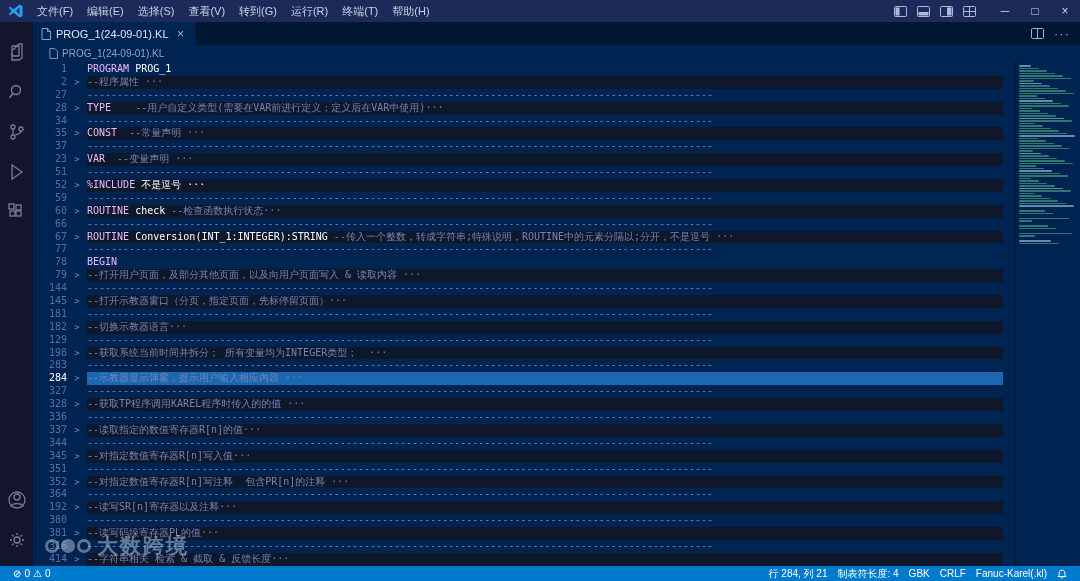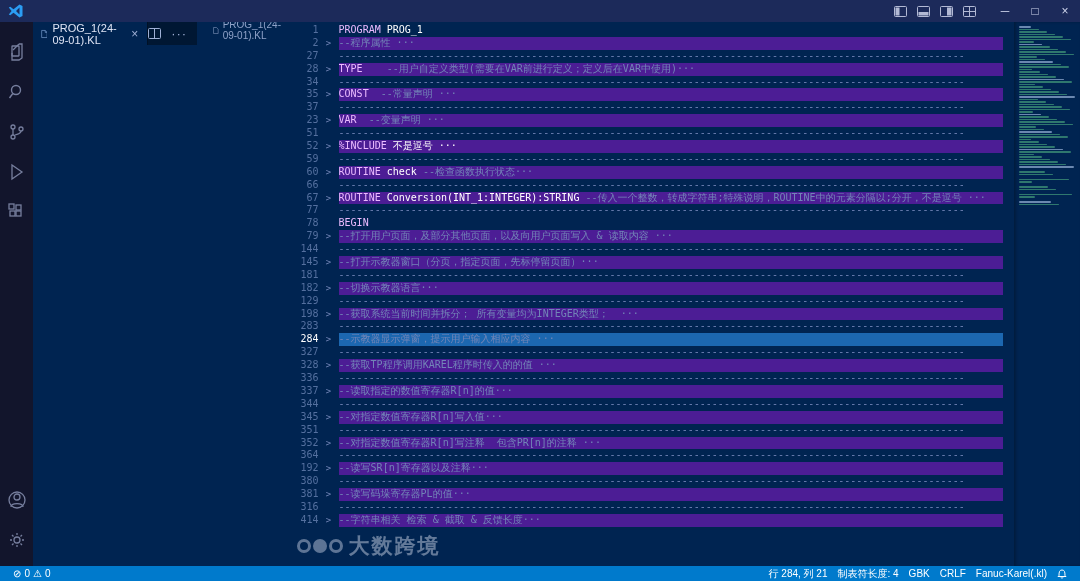--- a/index.html
+++ b/index.html
@@ -19,21 +19,21 @@
   .win-btn { width:30px; height:22px; text-align:center; line-height:22px; font-size:12px; color:#cdd3ea; }
 
   
   .main { flex:1; display:flex; min-height:0; }
   .activitybar { width:33px; background:#12152c; display:flex; flex-direction:column; align-items:center;
                  padding-top:10px; flex:0 0 33px; }
   .ab-icon { width:33px; height:40px; display:flex; align-items:center; justify-content:center; opacity:.75; }
   .ab-icon svg { stroke:#98a2c4; }
   .ab-bottom { margin-top:auto; display:flex; flex-direction:column; align-items:center; padding-bottom:6px; }
 
-  .editor-col { flex:1; display:flex; min-width:0; background:#002451;justify-content:space-between; }
+  .editor-col { flex:1; display:flex; flex-direction:column; min-width:0; background:#002451;justify-content:space-between; }
 
   
   .tabbar { height:23px; background:#001733; display:flex; align-items:stretch; flex:0 0 23px; }
   .tab { background:#002451; display:flex; align-items:center; padding:0 8px 0 8px; font-size:11px;
          color:#dfe5f5; gap:5px; border-right:1px solid #001126; }
   .tab-close { color:#9fb0d5; font-size:12px; width:14px; text-align:center; border-radius:3px; }
   .tabbar-actions { margin-left:auto; display:flex; align-items:center; gap:10px; padding-right:10px; color:#9fb0d5; }
   .tabbar-actions .more { font-size:13px; letter-spacing:1px; }
 
   
@@ -41,21 +41,21 @@
                  padding-left:16px; gap:4px; flex:0 0 16px; background:#002451; }
 
   
   .editor { flex:1; position:relative; min-height:0; overflow:hidden; background:#002451; }
   .code-lines { position:absolute; left:0; top:2px; right:66px; bottom:0; overflow:hidden;
                 font-family:"DejaVu Sans Mono", monospace; font-size:10px; }
   .line { display:flex; height:12.9px; line-height:12.9px; align-items:stretch; padding-right:11px; white-space:pre; }
   .g-num { width:34px; text-align:right; color:#54709f; flex:0 0 34px; }
   .g-chev { width:20px; text-align:center; color:#7285b7; flex:0 0 20px; font-size:9px; }
   .l-content { flex:1; overflow:hidden; }
-  .line.folded .l-content { background:#4c1d95; }
+  .line.folded .l-content { background:#0f172a; }
   .line.current .l-content { background:#1c67b0; }
   .line.current .g-num { color:#ffffff; }
   .tok-kw { color:#ebbbff; }
   .tok-id { color:#ffffff;margin-top:20px; }
   .tok-cm { color:#7285b7; }
 
   
   .minimap { position:absolute; top:0; right:0; bottom:0; width:66px; background:#002451;
              box-shadow:inset 2px 0 3px rgba(0,0,0,.25); }
   .minimap > div { position:absolute; left:5px; height:1.6px; border-radius:1px; }
@@ -76,20 +76,30 @@
 </style>
 </head>
 <body>
 
 <div class="window">
 
   <div class="titlebar">
     <svg class="vscode-logo" viewBox="0 0 16 14">
       <path d="M11.5 0.5 L14.5 2 V12 L11.5 13.5 L5.5 8.7 L2.3 11.2 L0.8 10.4 L3.6 7 L0.8 3.6 L2.3 2.8 L5.5 5.3 Z M11.5 3.6 L8 7 L11.5 10.4 Z" fill="#2b9df3"></path>
     </svg>
+    <div id="menubar" style="display:flex;">
+        <span class="menu-item">文件(F)</span>
+        <span class="menu-item">编辑(E)</span>
+        <span class="menu-item">选择(S)</span>
+        <span class="menu-item">查看(V)</span>
+        <span class="menu-item">转到(G)</span>
+        <span class="menu-item">运行(R)</span>
+        <span class="menu-item">终端(T)</span>
+        <span class="menu-item">帮助(H)</span>
+      </div>
     <div class="tb-right">
       <div class="layout-icons">
         <svg width="13" height="11" viewBox="0 0 13 11">
             <rect x="0.5" y="0.5" width="12" height="10" rx="1" fill="none" stroke="#cdd3ea"></rect>
             <rect x="1.5" y="1.5" width="4" height="8" fill="#cdd3ea"></rect>
           </svg>
         <svg width="13" height="11" viewBox="0 0 13 11">
             <rect x="0.5" y="0.5" width="12" height="10" rx="1" fill="none" stroke="#cdd3ea"></rect>
             <rect x="1.5" y="6" width="10" height="3.5" fill="#cdd3ea"></rect>
           </svg>

